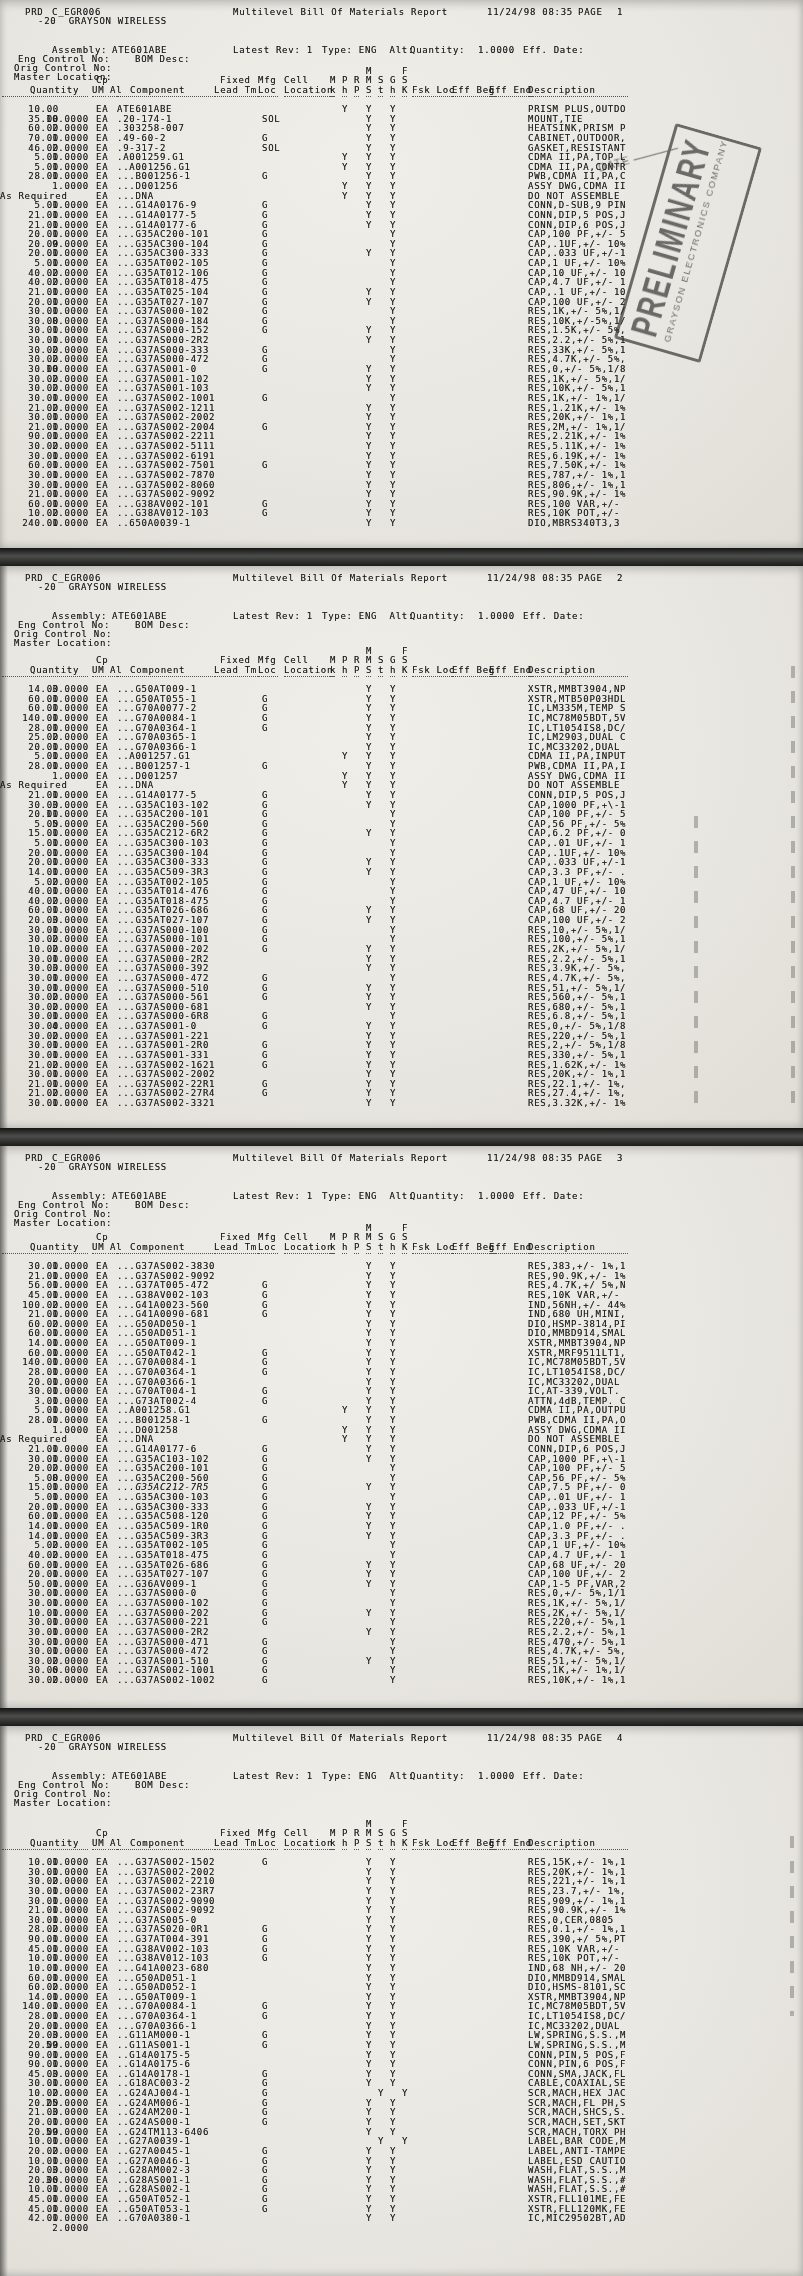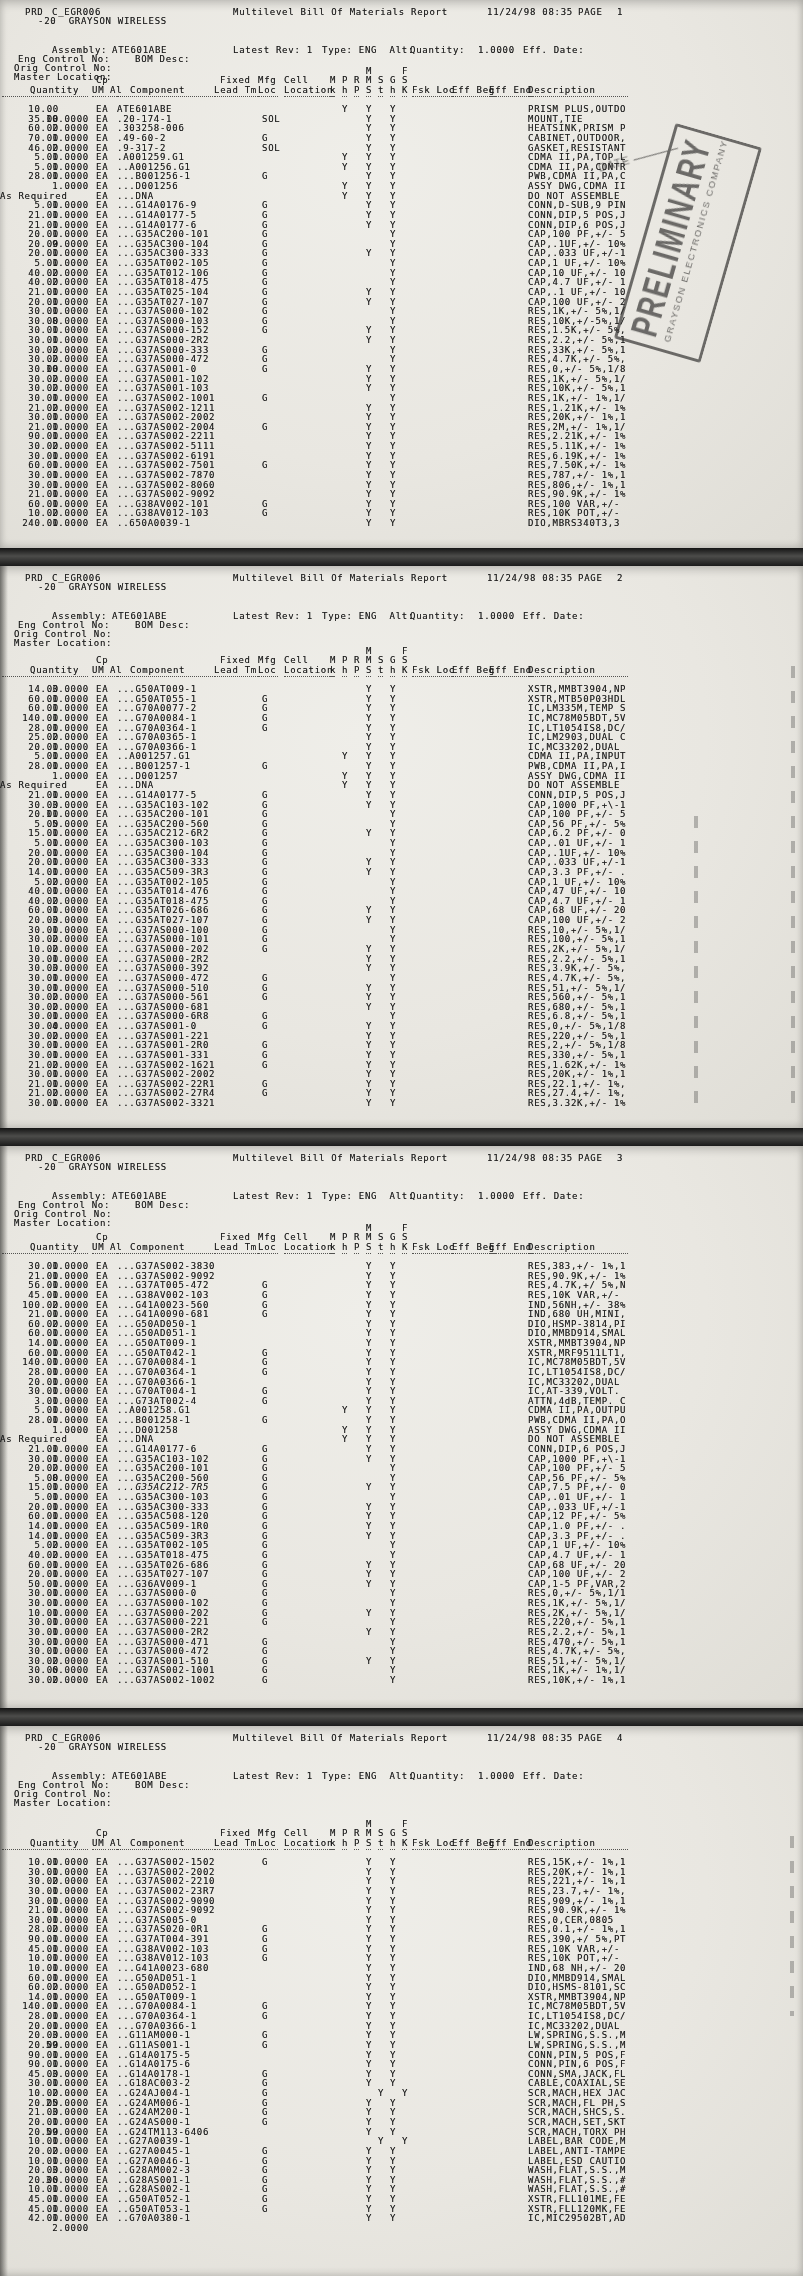--- a/index.html
+++ b/index.html
@@ -118,21 +118,21 @@
         <span class="t" style="left: 117px; top: 0px;">.20-174-1</span>
         <span class="t lead" style="left: 0px; top: 0px;">35.00</span>
         <span class="t" style="left: 262px; top: 0px;">SOL</span>
         <span class="t" style="left: 366px; top: 0px;">Y</span>
         <span class="t" style="left: 390px; top: 0px;">Y</span>
         <span class="t" style="left: 528px; top: 0px;">MOUNT,TIE</span>
       </div>
       <div style="position: absolute; left: 0px; top: 124.26px; width: 803px; height: 9.63px;">
         <span class="t qty" style="left: 0px; top: 0px;">2.0000</span>
         <span class="t" style="left: 96px; top: 0px;">EA</span>
-        <span class="t" style="left: 117px; top: 0px;">.303258-006</span>
+        <span class="t" style="left: 117px; top: 0px;">.303258-007</span>
         <span class="t lead" style="left: 0px; top: 0px;">60.00</span>
         <span class="t" style="left: 366px; top: 0px;">Y</span>
         <span class="t" style="left: 390px; top: 0px;">Y</span>
         <span class="t" style="left: 528px; top: 0px;">HEATSINK,PRISM P</span>
       </div>
       <div style="position: absolute; left: 0px; top: 133.89px; width: 803px; height: 9.63px;">
         <span class="t qty" style="left: 0px; top: 0px;">1.0000</span>
         <span class="t" style="left: 96px; top: 0px;">EA</span>
         <span class="t" style="left: 117px; top: 0px;">.49-60-2</span>
         <span class="t lead" style="left: 0px; top: 0px;">70.00</span>
@@ -309,21 +309,21 @@
         <span class="t" style="left: 96px; top: 0px;">EA</span>
         <span class="t" style="left: 117px; top: 0px;">...G37AS000-102</span>
         <span class="t lead" style="left: 0px; top: 0px;">30.00</span>
         <span class="t" style="left: 262px; top: 0px;">G</span>
         <span class="t" style="left: 390px; top: 0px;">Y</span>
         <span class="t" style="left: 528px; top: 0px;">RES,1K,+/- 5%,1/</span>
       </div>
       <div style="position: absolute; left: 0px; top: 316.86px; width: 803px; height: 9.63px;">
         <span class="t qty" style="left: 0px; top: 0px;">8.0000</span>
         <span class="t" style="left: 96px; top: 0px;">EA</span>
-        <span class="t" style="left: 117px; top: 0px;">...G37AS000-103</span>
+        <span class="t" style="left: 117px; top: 0px;">...G37AS000-184</span>
         <span class="t lead" style="left: 0px; top: 0px;">30.00</span>
         <span class="t" style="left: 262px; top: 0px;">G</span>
         <span class="t" style="left: 390px; top: 0px;">Y</span>
         <span class="t" style="left: 528px; top: 0px;">RES,10K,+/-5%,1/</span>
       </div>
       <div style="position: absolute; left: 0px; top: 326.49px; width: 803px; height: 9.63px;">
         <span class="t qty" style="left: 0px; top: 0px;">1.0000</span>
         <span class="t" style="left: 96px; top: 0px;">EA</span>
         <span class="t" style="left: 117px; top: 0px;">...G37AS000-152</span>
         <span class="t lead" style="left: 0px; top: 0px;">30.00</span>
@@ -1119,21 +1119,21 @@
         <span class="t" style="left: 528px; top: 0px;">RES,10K VAR,+/-</span>
       </div>
       <div style="position: absolute; left: 0px; top: 154.52px; width: 803px; height: 9.63px;">
         <span class="t qty" style="left: 0px; top: 0px;">2.0000</span>
         <span class="t" style="left: 96px; top: 0px;">EA</span>
         <span class="t" style="left: 117px; top: 0px;">...G41A0023-560</span>
         <span class="t lead" style="left: 0px; top: 0px;">100.00</span>
         <span class="t" style="left: 262px; top: 0px;">G</span>
         <span class="t" style="left: 366px; top: 0px;">Y</span>
         <span class="t" style="left: 390px; top: 0px;">Y</span>
-        <span class="t" style="left: 528px; top: 0px;">IND,56NH,+/- 38%</span>
+        <span class="t" style="left: 528px; top: 0px;">IND,56NH,+/- 44%</span>
       </div>
       <div style="position: absolute; left: 0px; top: 164.15px; width: 803px; height: 9.63px;">
         <span class="t qty" style="left: 0px; top: 0px;">1.0000</span>
         <span class="t" style="left: 96px; top: 0px;">EA</span>
         <span class="t" style="left: 117px; top: 0px;">...G41A0090-681</span>
         <span class="t lead" style="left: 0px; top: 0px;">21.00</span>
         <span class="t" style="left: 262px; top: 0px;">G</span>
         <span class="t" style="left: 366px; top: 0px;">Y</span>
         <span class="t" style="left: 390px; top: 0px;">Y</span>
         <span class="t" style="left: 528px; top: 0px;">IND,680 UH,MINI,</span>

